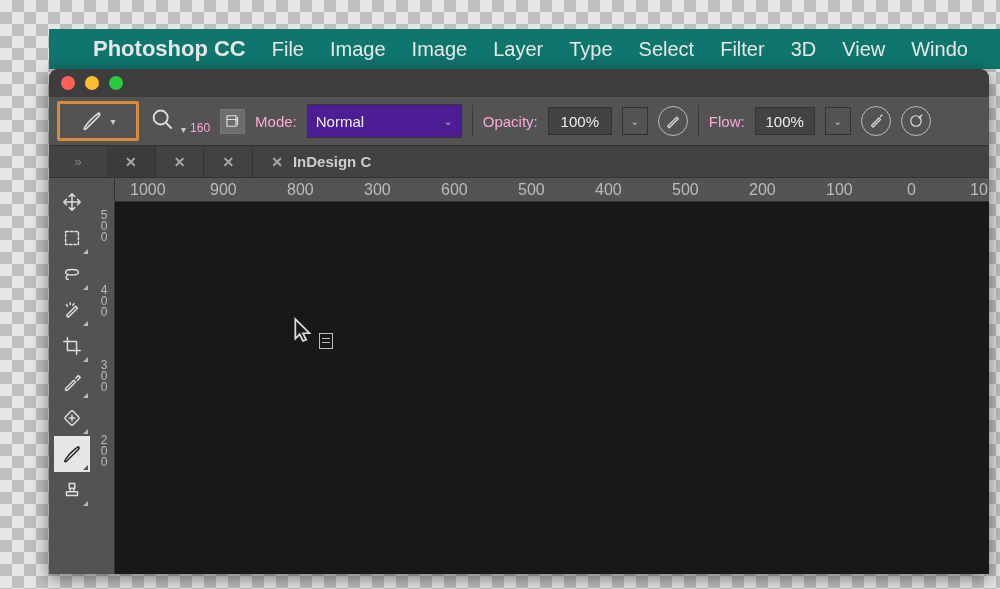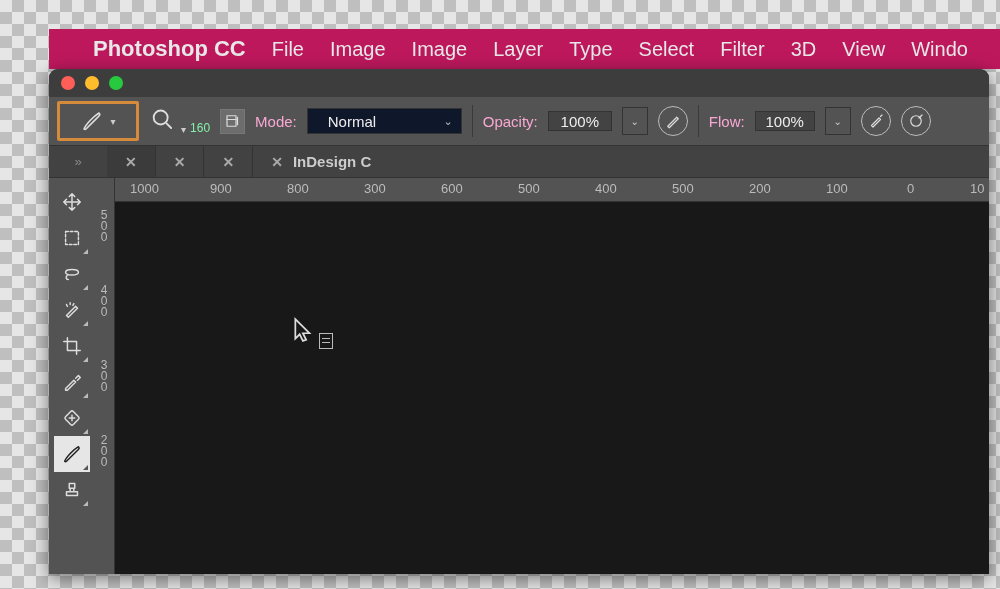--- a/index.html
+++ b/index.html
@@ -14,21 +14,21 @@
       linear-gradient(45deg,transparent 75%,#bfbfbf 75%),
       linear-gradient(-45deg,transparent 75%,#bfbfbf 75%);
     background-color:#e6e6e6;
     background-size: 24px 24px;
     background-position: 0 0,0 12px,12px -12px,-12px 0;
   }
 
   
   .menubar {
     position: absolute; left: 49px; right: 0; top: 29px; height: 40px;
-    background: #be185d; display: flex; align-items: center; color: #e8e8e8;
+    background: #0f766e; display: flex; align-items: center; color: #e8e8e8;
     font-size: 20px; padding-left: 18px; gap: 26px; white-space: nowrap; overflow:hidden;
   }
   .menubar .apple { font-size: 24px; }
   .menubar .appname { font-weight: 700; font-size: 22px; }
   .menubar span { cursor: default; }
 
   
   .window {
     position: absolute; left: 49px; top: 69px; right: 11px; bottom: 15px;
     background: #444444; border-radius: 9px 9px 0 0; overflow: hidden;
@@ -44,30 +44,30 @@
     height: 49px; background: #535353; display:flex; align-items:center;
     padding: 0 8px; gap: 10px; color:#e8e8e8; font-size:15px; border-bottom:1px solid #333;
   }
   .tool-prev {
     width: 82px; height: 40px; border: 3px solid #d68a3c; background:transparent;
     display:flex; align-items:center; justify-content:center; gap:6px; border-radius:2px;
   }
   .chev-down { font-size:10px; color:#ccc; }
   .brushpick { display:flex; align-items:flex-end; gap:4px; }
   .brushpick .circle-wrap { position:relative; width:28px; height:28px; }
-  .brushpick .num { font-size:12px; color:#86efac; }
+  .brushpick .num { font-size:12px; color:#f9a8d4; }
   .airbrush-ico { width:25px;height:25px;background:#6d6d6d;border:1px solid #777;display:flex;align-items:center;justify-content:center;}
   .label { color:#f9a8d4; }
   .dropdown {
-    height:26px; background:#0f172a; border:1px solid #333; color:#eee;
-    display:flex; align-items:center; padding:0 20px; gap:40px; position:relative; min-width:155px;
+    height:34px; background:#4c1d95; border:1px solid #333; color:#eee;
+    display:flex; align-items:center; padding:0 8px; gap:40px; position:relative; min-width:155px;
   }
   .dropdown .dd-chev{ position:absolute; right:8px; font-size:11px; color:#bbb;}
   .pct-box {
-    height:20px; width:64px; background:#434343; border:1px solid #333; color:#eee;
+    height:28px; width:64px; background:#434343; border:1px solid #333; color:#eee;
     display:flex; align-items:center; justify-content:center;
   }
   .mini-btn { height:28px;width:26px;background:#535353;border:1px solid #333;display:flex;align-items:center;justify-content:center;}
   .circ-btn { width:30px;height:30px;border:1.5px solid #bbb;border-radius:50%;display:flex;align-items:center;justify-content:center; position:relative;}
   .sep { width:1px; height:32px; background:#3a3a3a; }
 
   
   .tabs { height:32px; background:#424242; display:flex; align-items:stretch; color:#ccc; font-size:15px; border-bottom:1px solid #333;}
   .tabs .expand {width:58px; display:flex;align-items:center;justify-content:center;color:#888;font-size:13px;}
   .tab { display:flex; align-items:center; gap:10px; padding:0 18px; border-right:1px solid #333; background:#3b3b3b; font-weight:600; white-space:nowrap;}
@@ -83,21 +83,21 @@
   .toolbar-left .tbtn { width:36px; height:36px; display:flex; align-items:center; justify-content:center; color:#ddd; position:relative;}
   .toolbar-left .tbtn.active { background:#e6e6e6; color:#222;}
   .toolbar-left .tbtn svg{width:22px;height:22px;}
   .toolbar-left .tbtn .tri{position:absolute;right:2px;bottom:2px;width:0;height:0;border-left:5px solid transparent;border-bottom:5px solid #bbb;}
 
   .ruler-top { position:absolute; left:66px; right:0; top:0; height:24px; background:#535353; border-bottom:1px solid #333;}
   .ruler-left { position:absolute; left:45px; top:0; bottom:0; width:21px; background:#535353; border-right:1px solid #333;}
   .canvas { position:absolute; left:66px; top:24px; right:0; bottom:0; background:#181818; }
 
   .ruler-top .ticks { position:relative; height:100%; color:#bbb; font-size:12px; }
-  .ruler-top .major { position:absolute; top:3px; font-size:13px; }
+  .ruler-top .major { position:absolute; top:3px; font-size:16px; }
   .ruler-left .lv { position:absolute; left:3px; width:14px; color:#bbb; font-size:12px; line-height:11px; text-align:center;}
   .ruler-left .lv span{display:block;}
 
   .cursor-overlay{ position:absolute; left:178px; top:115px; color:#ddd; font-size:20px; display:flex; align-items:flex-end;}
   .cursor-overlay .doc-ico{ width:14px;height:16px;border:1px solid #bbb; margin-left:4px; margin-bottom:-6px; position:relative;}
   .cursor-overlay .doc-ico::before,.cursor-overlay .doc-ico::after{content:"";position:absolute;left:2px;right:2px;height:1px;background:#bbb;}
   .cursor-overlay .doc-ico::before{top:4px;} .cursor-overlay .doc-ico::after{top:8px;}
 
   
   .ico{stroke:#ddd;stroke-width:1.6;fill:none;stroke-linecap:round;stroke-linejoin:round;}

